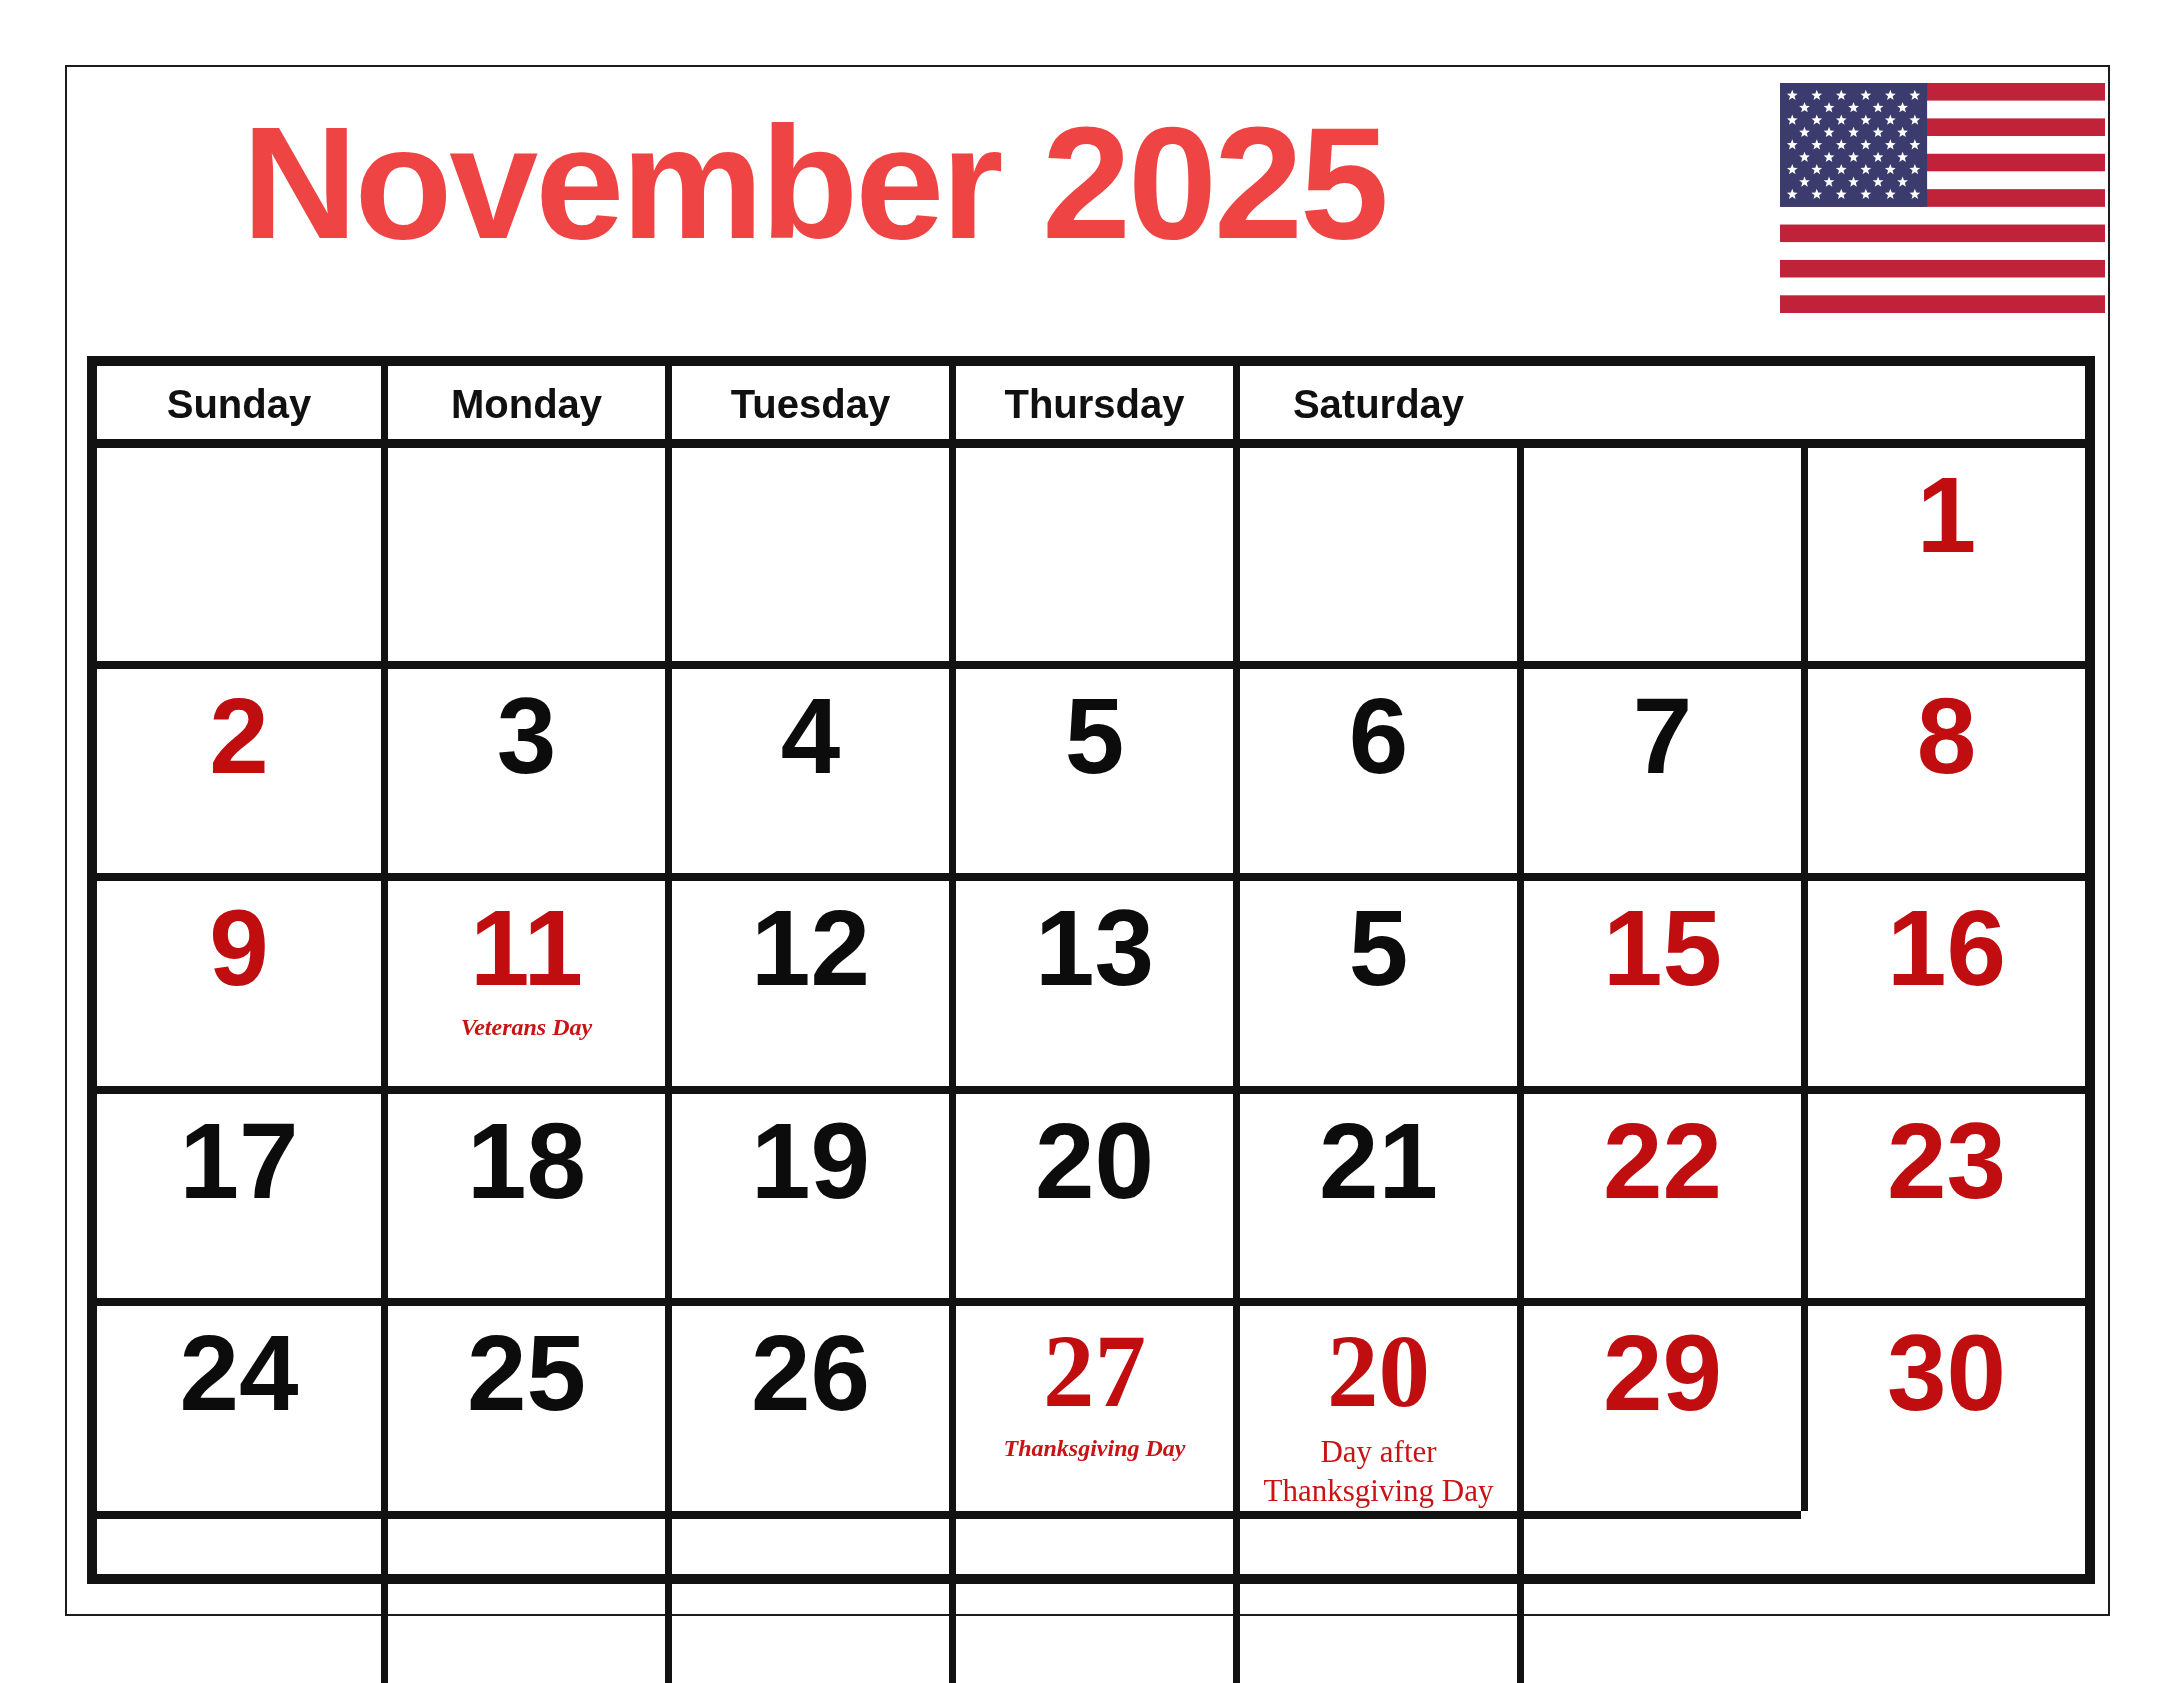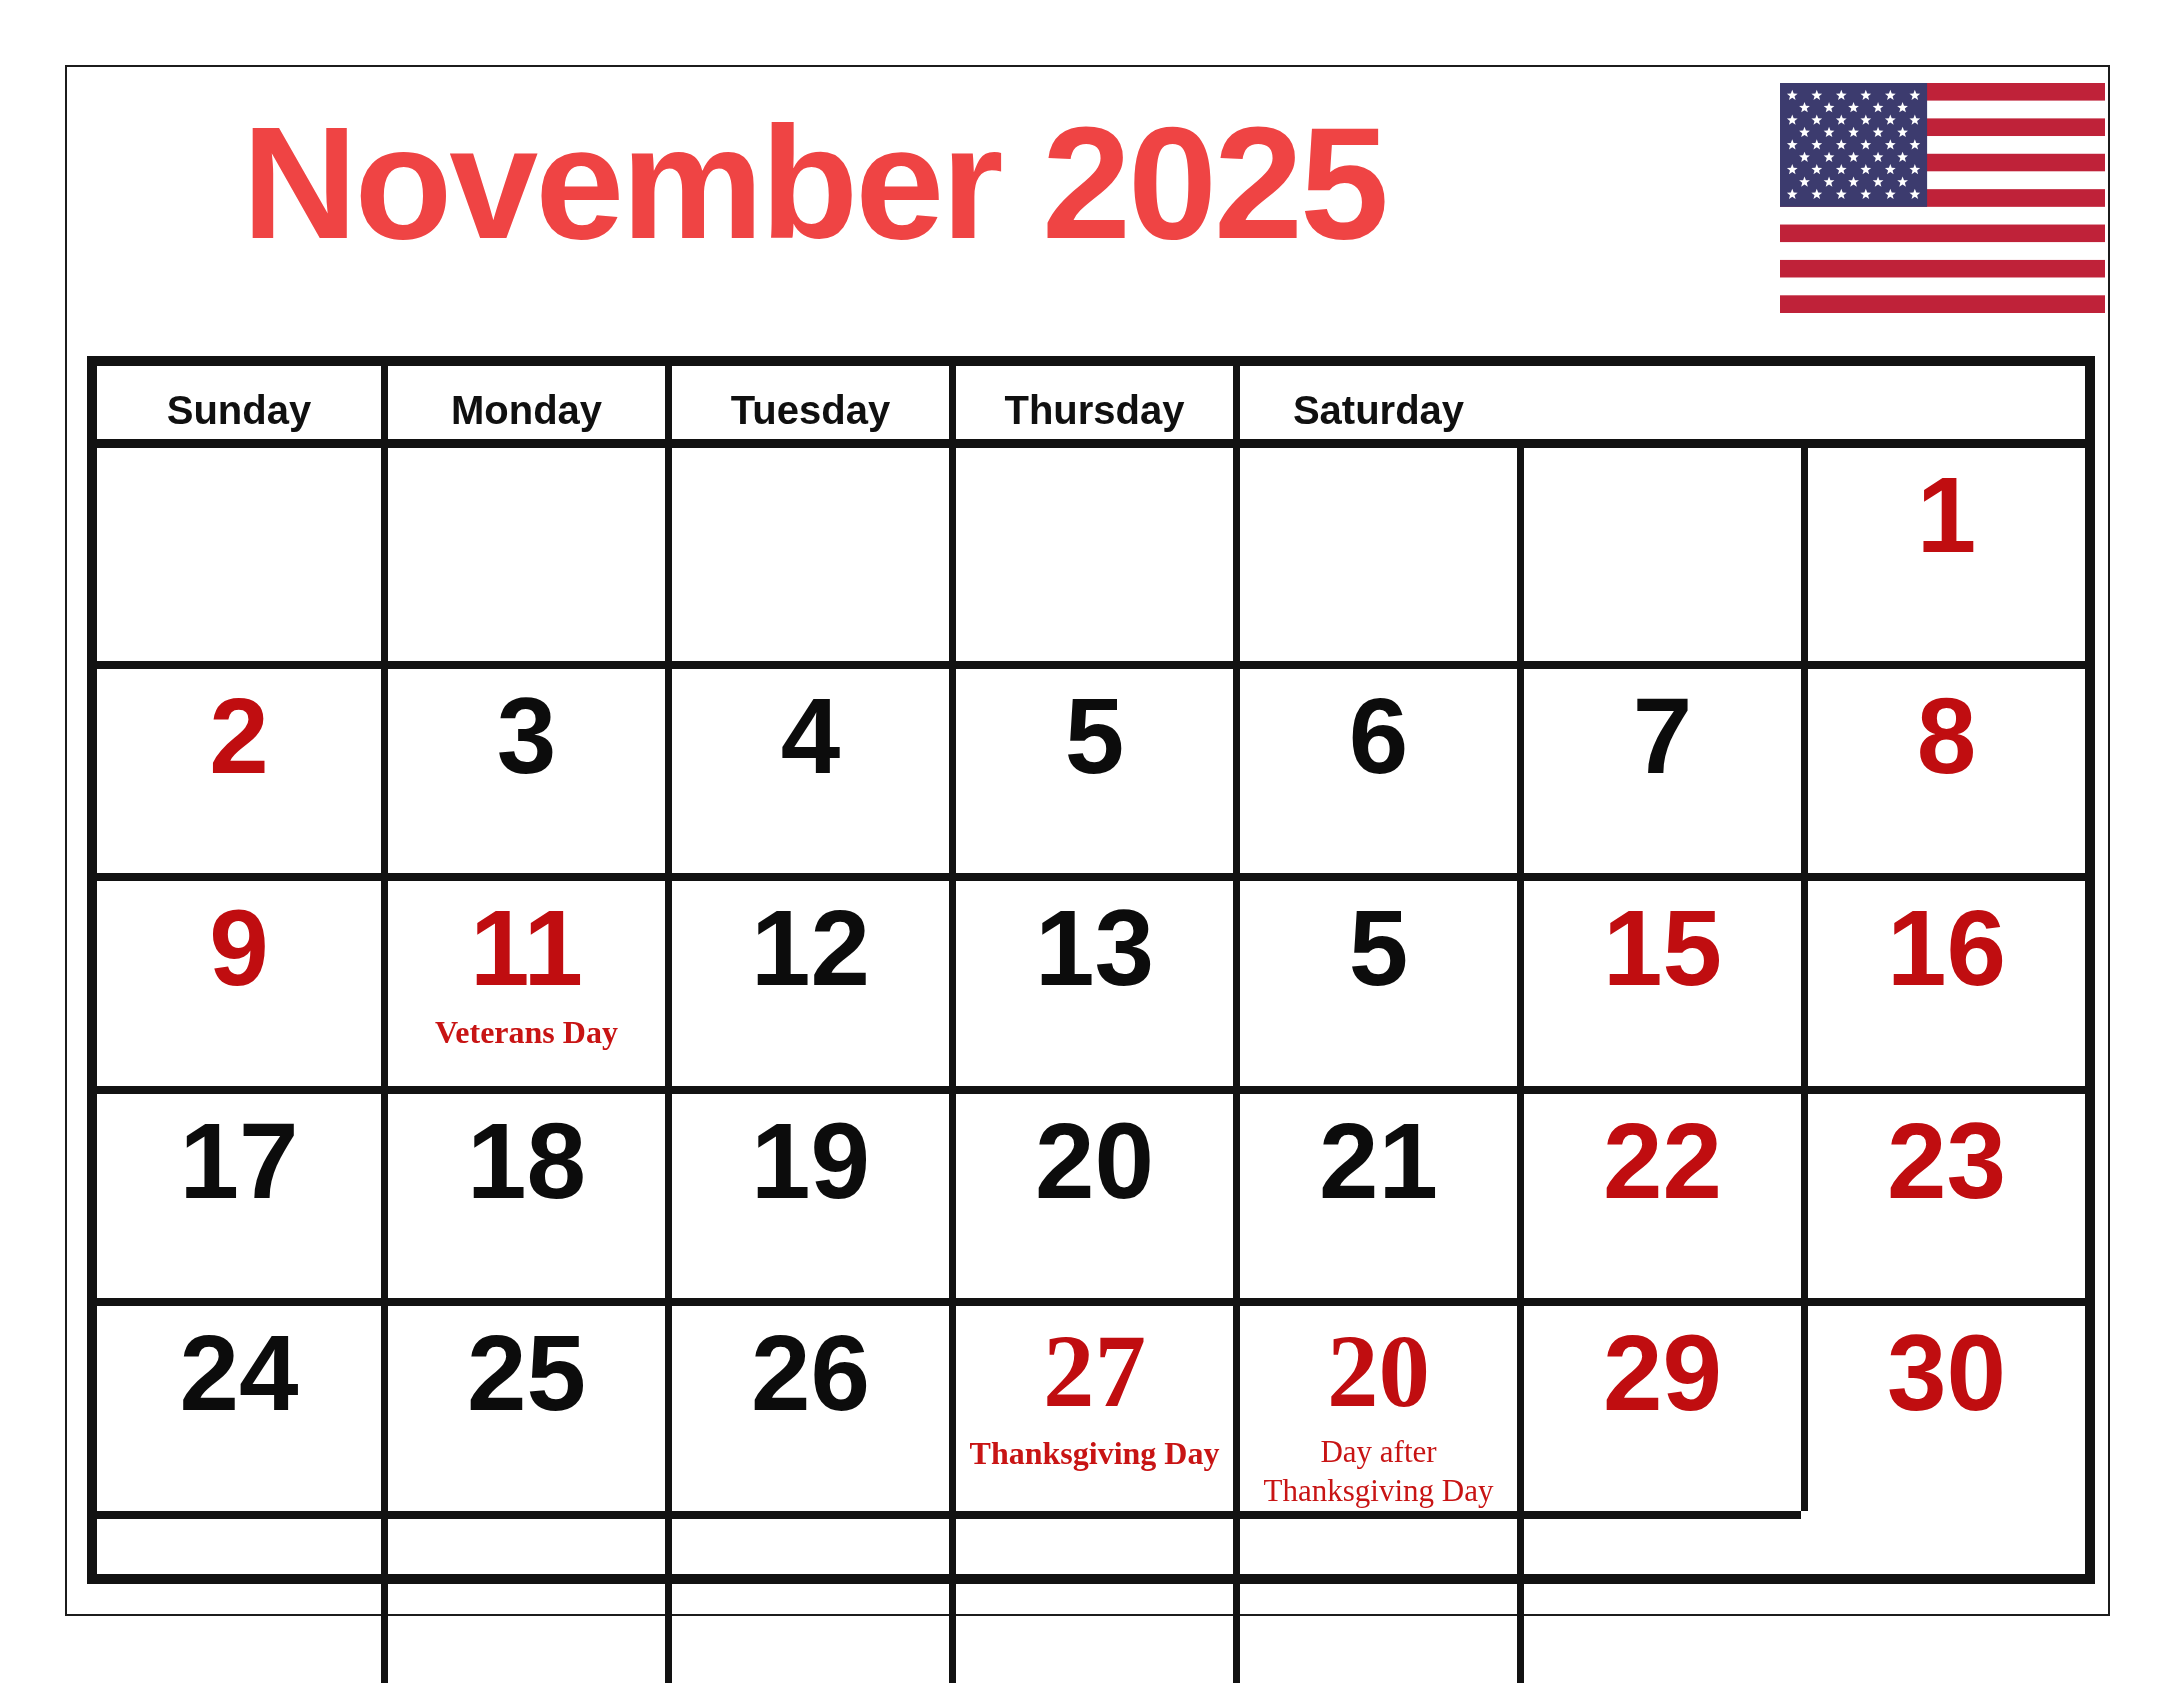--- a/index.html
+++ b/index.html
@@ -57,21 +57,21 @@
     display:grid;
     grid-template-columns:repeat(7,1fr);
     height:73px;
     border-bottom:9px solid var(--grid-black);
     flex:0 0 auto;
   }
   .hcell{
     display:flex;
     align-items:flex-end;
     justify-content:center;
-    padding-bottom:6px;
+    padding-bottom:12px;
     font-weight:bold;
     font-size:40px;
     color:#101010;
     border-left:7px solid var(--grid-black);
     overflow:hidden;
   }
   .hcell:first-child{border-left:none;}
   .grid-body{
     flex:1 1 auto;
     display:grid;
@@ -102,21 +102,22 @@
   .holiday{
     margin-top:10px;
     font-family:"Liberation Serif",serif;
     color:var(--holiday-red);
     font-size:31px;
     line-height:1.25;
     white-space:pre-line;
   }
   .holiday.bold{
     font-weight:bold;
-    font-size:32px;
+    font-size:24px;
+    font-style:italic;
   }
 </style>
 </head>
 <body>
 
 <div class="page-border"></div>
 
 <h1 class="title">November 2025</h1>
 
 <div class="flag">

